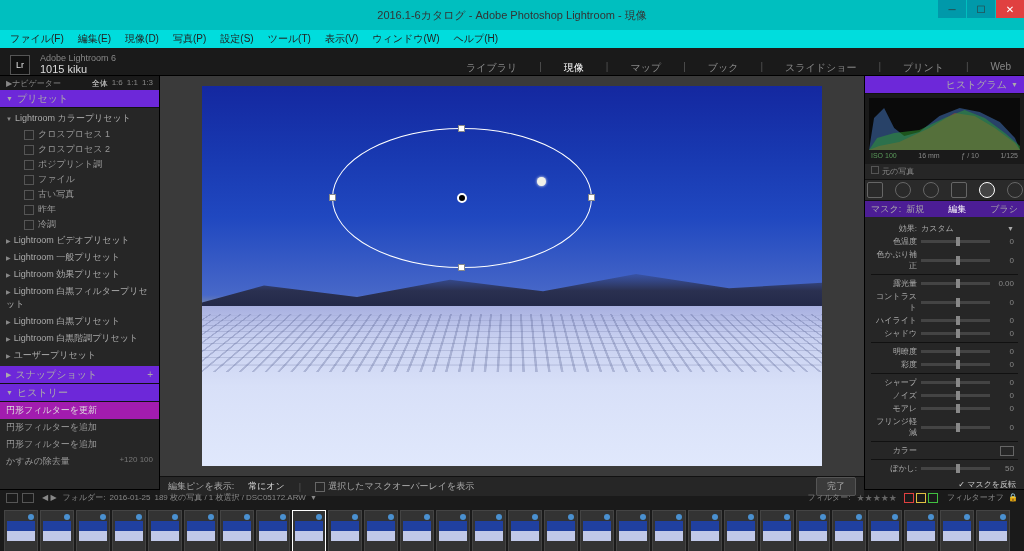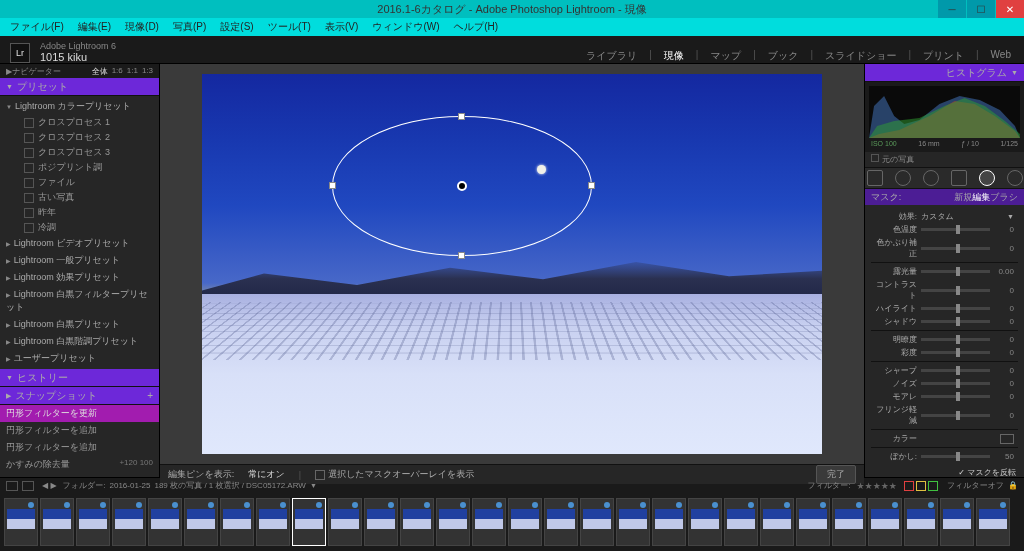--- a/index.html
+++ b/index.html
@@ -1,28 +1,28 @@
 <!DOCTYPE html>
 <html><head>
 <meta charset="utf-8">
 <style>
 *{margin:0;padding:0;box-sizing:border-box;font-family:"Meiryo",sans-serif;user-select:none}
 body{width:1024px;height:551px;background:#1a1a1a;overflow:hidden;font-size:10px;color:#ccc}
-.titlebar{height:18px;background:#00bfbf;display:flex;align-items:center;position:relative}
+.titlebar{height:30px;background:#00bfbf;display:flex;align-items:center;position:relative}
 .titlebar-title{flex:1;text-align:center;color:#333;font-size:11px}
 .win-btns{position:absolute;right:0;top:0;display:flex;height:18px}
 .win-btn{width:28px;height:18px;display:flex;align-items:center;justify-content:center;font-size:10px;color:#fff}
 .win-close{background:#e04040}
 .win-min,.win-max{background:#0099aa;margin-right:1px;color:#333}
 .menubar{height:18px;background:#00dddd;display:flex;align-items:center;padding:0 4px;gap:2px}
 .menu-item{padding:0 6px;color:#222;font-size:10px;cursor:pointer}
 .app-header{height:28px;background:#1a1a1a;display:flex;align-items:flex-end;padding:0 10px;border-bottom:1px solid #000}
 .lr-logo{width:20px;height:20px;background:#111;border:1px solid #555;display:flex;align-items:center;justify-content:center;font-size:9px;color:#e0e0e0;font-weight:500}
 .photo-info{margin-left:10px;color:#888;font-size:9px;line-height:11px}
-.module-nav{margin-left:auto;display:flex;gap:6px;font-size:10px;color:#888}
+.module-nav{margin-left:auto;display:flex;gap:16px;font-size:10px;color:#888}
 .module-nav span{cursor:pointer;padding:0 3px}
 .module-nav .sep{color:#555}
 .module-nav .active{color:#fff}
 .main{display:flex;height:413px}
 .panel{background:#262626;overflow:hidden}
 .panel-left{width:160px;border-right:1px solid #000}
 .panel-right{width:160px;border-left:1px solid #000}
 .center{flex:1;background:#3a3a3a;display:flex;flex-direction:column}
 .panel-header{height:18px;background:#6d28d9;display:flex;align-items:center;padding:0 6px;font-size:10px;color:#aaa;border-bottom:1px solid #111;cursor:pointer}
 .panel-header .tri{margin-right:4px;font-size:7px}
@@ -139,45 +139,44 @@
     </div>
     <div class="panel-header">
         <span class="tri">▼</span>
         <span>プリセット</span>
       </div>
     <div class="preset-list">
       <div class="preset-cat"><span class="tri">▼</span><span>Lightroom カラープリセット</span></div>
       <div id="presets">
           <div class="preset-item">クロスプロセス 1</div>
           <div class="preset-item">クロスプロセス 2</div>
-          <div class="preset-item">クロスプロセス 3</div>
           <div class="preset-item">ポジプリント調</div>
           <div class="preset-item">ファイル</div>
           <div class="preset-item">古い写真</div>
           <div class="preset-item">昨年</div>
           <div class="preset-item">冷調</div>
         </div>
       <div id="presetcats">
           <div class="preset-cat"><span class="tri">▶</span>Lightroom ビデオプリセット</div>
           <div class="preset-cat"><span class="tri">▶</span>Lightroom 一般プリセット</div>
           <div class="preset-cat"><span class="tri">▶</span>Lightroom 効果プリセット</div>
           <div class="preset-cat"><span class="tri">▶</span>Lightroom 白黒フィルタープリセット</div>
           <div class="preset-cat"><span class="tri">▶</span>Lightroom 白黒プリセット</div>
           <div class="preset-cat"><span class="tri">▶</span>Lightroom 白黒階調プリセット</div>
           <div class="preset-cat"><span class="tri">▶</span>ユーザープリセット</div>
         </div>
     </div>
     <div class="panel-header">
-        <span class="tri">▼</span>
-        <span>ヒストリー</span>
-      </div>
-    <div class="panel-header">
         <span class="tri">▶</span>
         <span>スナップショット</span>
         <span style="margin-left:auto">+</span>
+      </div>
+    <div class="panel-header">
+        <span class="tri">▼</span>
+        <span>ヒストリー</span>
       </div>
     <div id="history">
         <div class="history-item sel">
           <span>円形フィルターを更新</span>
           <span class="val"></span>
         </div>
         <div class="history-item">
           <span>円形フィルターを追加</span>
           <span class="val"></span>
         </div>
@@ -244,21 +243,21 @@
     <div class="tool-strip">
       <div class="tool-icon" style="border-radius:2px"></div>
       <div class="tool-icon"></div>
       <div class="tool-icon"></div>
       <div class="tool-icon grad"></div>
       <div class="tool-icon active"></div>
       <div class="tool-icon"></div>
     </div>
     <div class="mask-header">
       <span>マスク:</span>
-      <span style="display:flex;gap:0">
+      <span style="display:flex;gap:24px">
         <span>新規</span>
         <span style="color:#fff">編集</span>
         <span>ブラシ</span>
       </span>
     </div>
     <div class="sliders">
       <div class="slider-row">
           <span class="slider-label">効果:</span>
           <span style="flex:1">カスタム</span>
           <span style="font-size:7px">▼</span>

